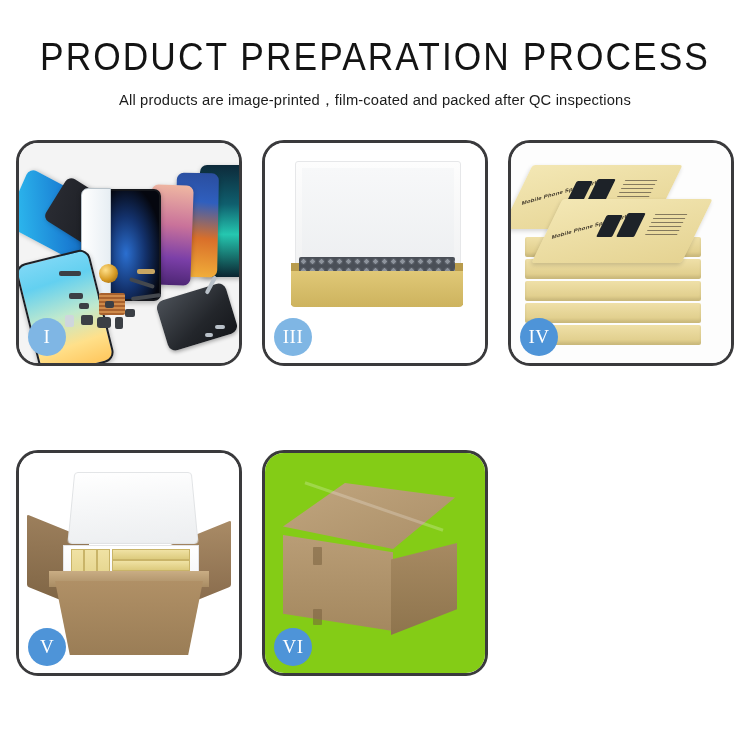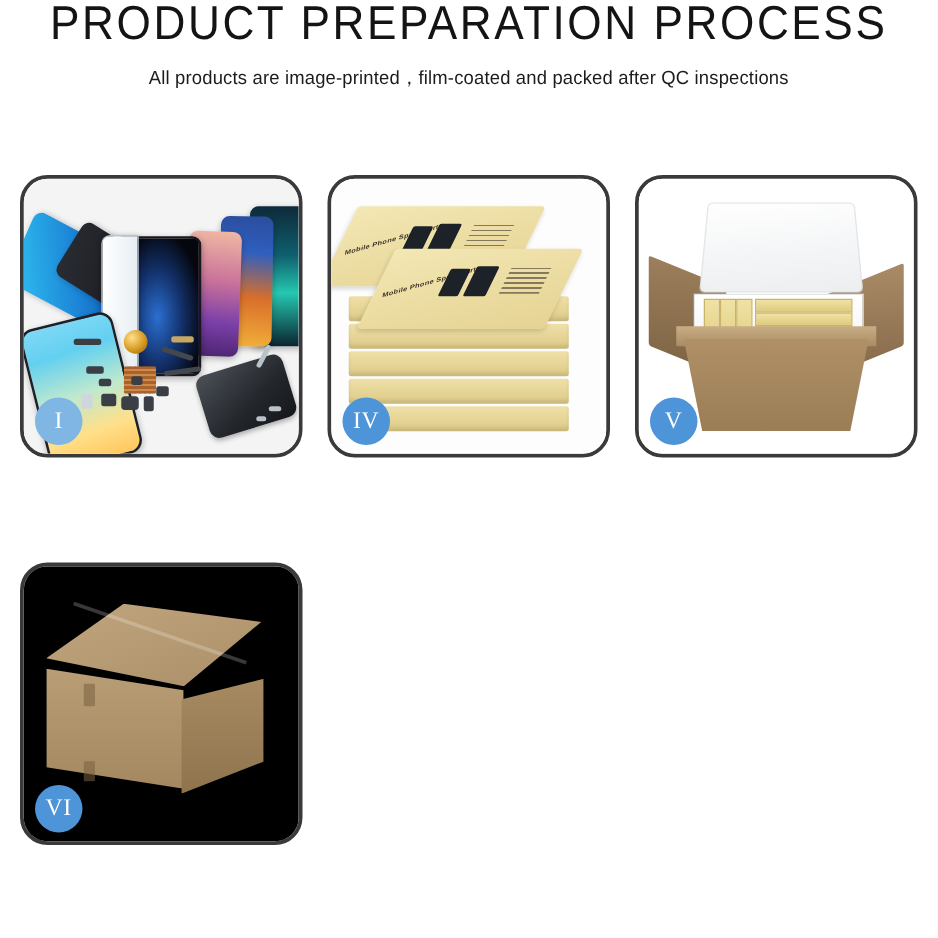--- a/index.html
+++ b/index.html
@@ -5,21 +5,21 @@
   html,body{margin:0;padding:0;}
   body{
     width:750px;height:750px;
     background:#ffffff;
     font-family:"Liberation Sans", sans-serif;
     overflow:hidden;
   }
   .page{width:750px;height:750px;position:relative;box-sizing:border-box;}
 
   
-  .header{text-align:center;}
+  .header{padding-top:38px;text-align:center;}
   .title{
     font-family:"Liberation Sans", sans-serif;
     font-size:38px;
     font-weight:400;
     letter-spacing:2.2px;
     color:#141414;
     line-height:1;
     transform:scaleX(.93);
     white-space:nowrap;
   }
@@ -194,21 +194,21 @@
   .cartonRim{position:absolute;left:30px;top:118px;width:160px;height:16px;
     background:linear-gradient(180deg,#c9ad84,#a98c63);}
   .foamIns{position:absolute;left:44px;top:92px;width:134px;height:52px;
     background:linear-gradient(180deg,#ffffff,#f0f1f3);border:1px solid #e3e4e6;}
   .foamLid5{position:absolute;left:52px;top:16px;width:122px;height:72px;
     background:linear-gradient(175deg,#ffffff,#eceef0);border:1px solid #e1e3e5;border-radius:4px;
     transform:perspective(160px) rotateX(14deg);}
   .ybox{position:absolute;background:linear-gradient(180deg,#f0e2a4,#ddcb7e);border:.5px solid #c9b468;}
 
   
-  .p6{background:#000000;}
+  .p6{background:#84cc16;}
   .c6-top{position:absolute;left:18px;top:30px;width:172px;height:66px;
     background:linear-gradient(160deg,#c0a57e,#ab8f68);
     clip-path:polygon(36% 0,100% 22%,64% 100%,0 66%);}
   .c6-front{position:absolute;left:18px;top:82px;width:110px;height:96px;
     background:linear-gradient(180deg,#b99d76,#a4885f);
     clip-path:polygon(0 0,100% 18%,100% 100%,0 82%);}
   .c6-side{position:absolute;left:126px;top:90px;width:66px;height:92px;
     background:linear-gradient(180deg,#a78a62,#8e744d);
     clip-path:polygon(0 18%,100% 0,100% 72%,0 100%);}
   .c6-seam{position:absolute;background:rgba(255,255,255,.22);}
@@ -254,20 +254,30 @@
         <div class="part" style="left:106px;top:166px;width:10px;height:8px;"></div>
         <div class="part" style="left:86px;top:158px;width:9px;height:7px;"></div>
         <div class="part" style="left:190px;top:132px;width:4px;height:20px;transform:rotate(28deg);background:#b9c1c9;"></div>
         <div class="part" style="left:196px;top:182px;width:10px;height:4px;background:#b9c1c9;"></div>
         <div class="part" style="left:186px;top:190px;width:8px;height:4px;background:#b9c1c9;"></div>
         <div class="badge pale">I</div>
       </div>
     </div>
 
 
+    <div class="card">
+      <div class="stage p3">
+        <div class="foam-lid"></div>
+        <div class="box3-lsid"></div>
+        <div class="box3-rsid"></div>
+        <div class="box3-inner"></div>
+        <div class="box3-front"></div>
+        <div class="badge pale">III</div>
+      </div>
+    </div>
 
     <div class="card">
       <div class="stage p4">
         <div class="kbox" style="top:182px;"></div>
         <div class="kbox" style="top:160px;"></div>
         <div class="kbox" style="top:138px;"></div>
         <div class="kbox" style="top:116px;"></div>
         <div class="kbox" style="top:94px;"></div>
 
         <div class="ktop" style="left:6px;top:22px;">

